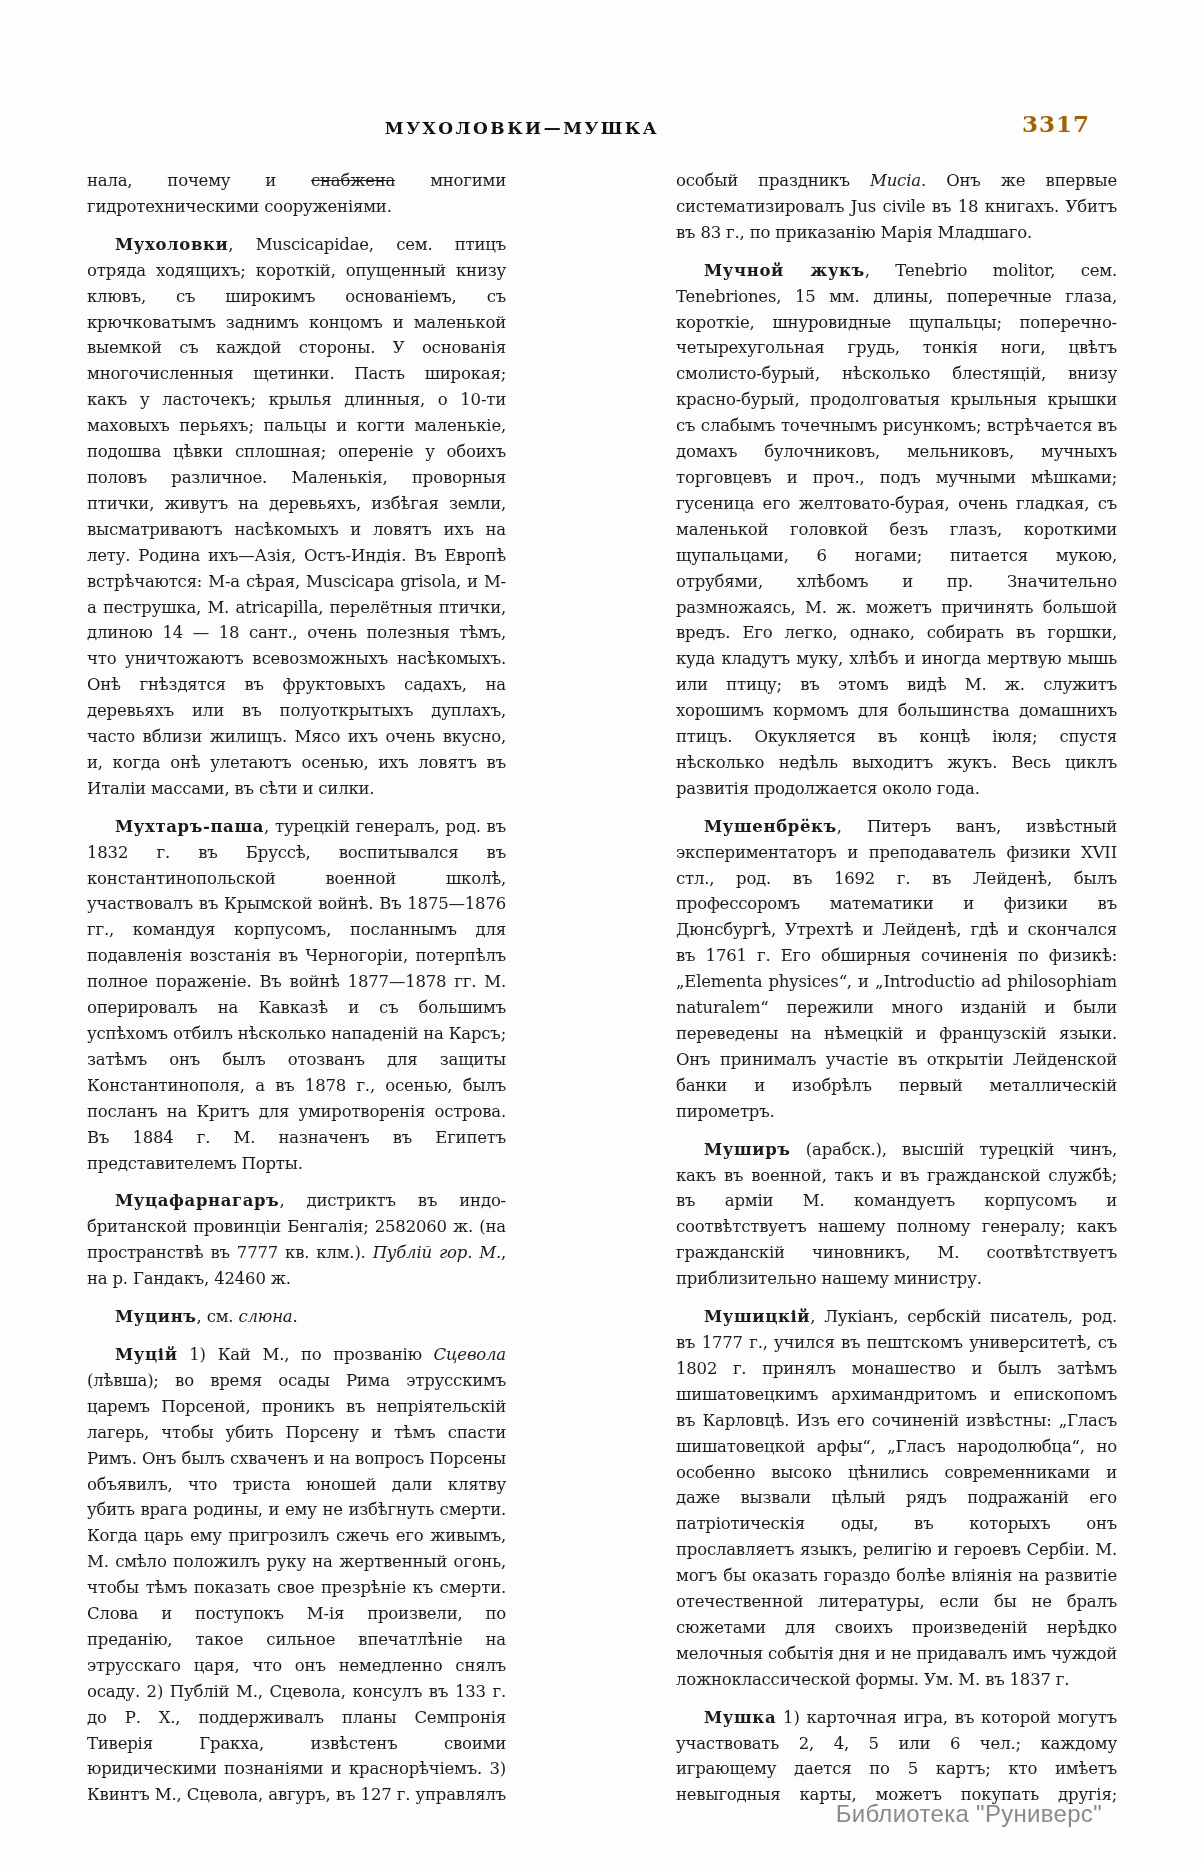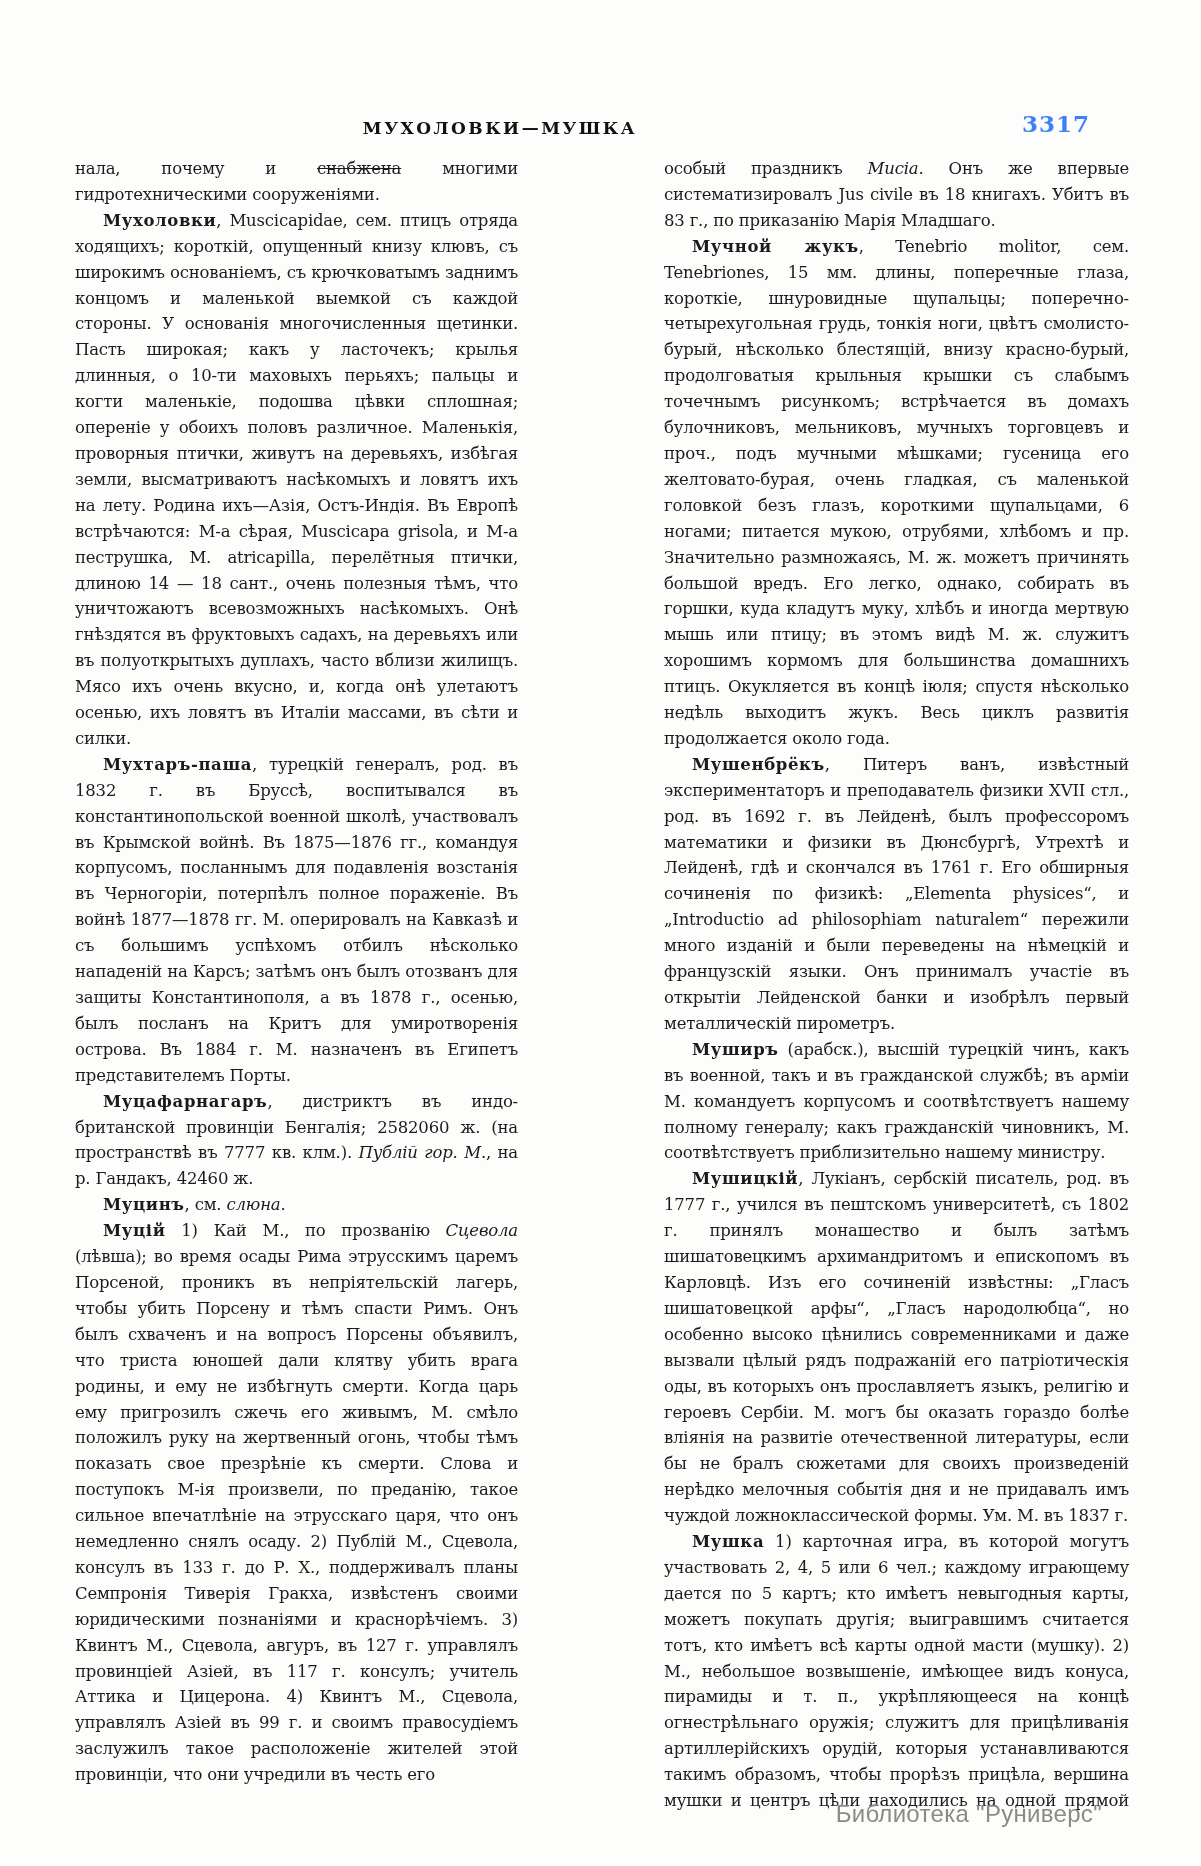--- a/index.html
+++ b/index.html
@@ -20,43 +20,44 @@
     position: absolute;
     top: 118px;
     left: 0;
     width: 1000px;
     text-align: center;
     font-size: 17px;
     font-weight: bold;
     letter-spacing: 2.5px;
     color: #111;
     white-space: nowrap;
+    padding-left: 22px;
   }
   .page-number {
     position: absolute;
     top: 110px;
     left: 1022px;
     font-size: 23px;
     font-weight: bold;
     letter-spacing: 1px;
-    color: #3b82f6;
+    color: #a16207;
   }
   .col {
     position: absolute;
     top: 156px;
     height: 1655px;
     overflow: hidden;
     text-align: justify;
     font-size: 16.5px;
     line-height: 25.9px;
     letter-spacing: -0.2px;
   }
   .col-left  { left: 75px;  width: 443px; }
   .col-right { left: 664px; width: 465px; }
-  p.par { margin: 0; padding: 0; }
+  p.par { margin: 12px; padding: 0; }
   p.par.indent { text-indent: 28px; }
   .s-b { font-weight: bold; letter-spacing: 0.6px; }
   .s-i { font-style: italic; }
   .s-st { text-decoration: line-through; }
   .watermark {
     position: absolute;
     top: 1800px;
     right: 99px;
     font-family: "Liberation Sans", sans-serif;
     font-size: 24px;

